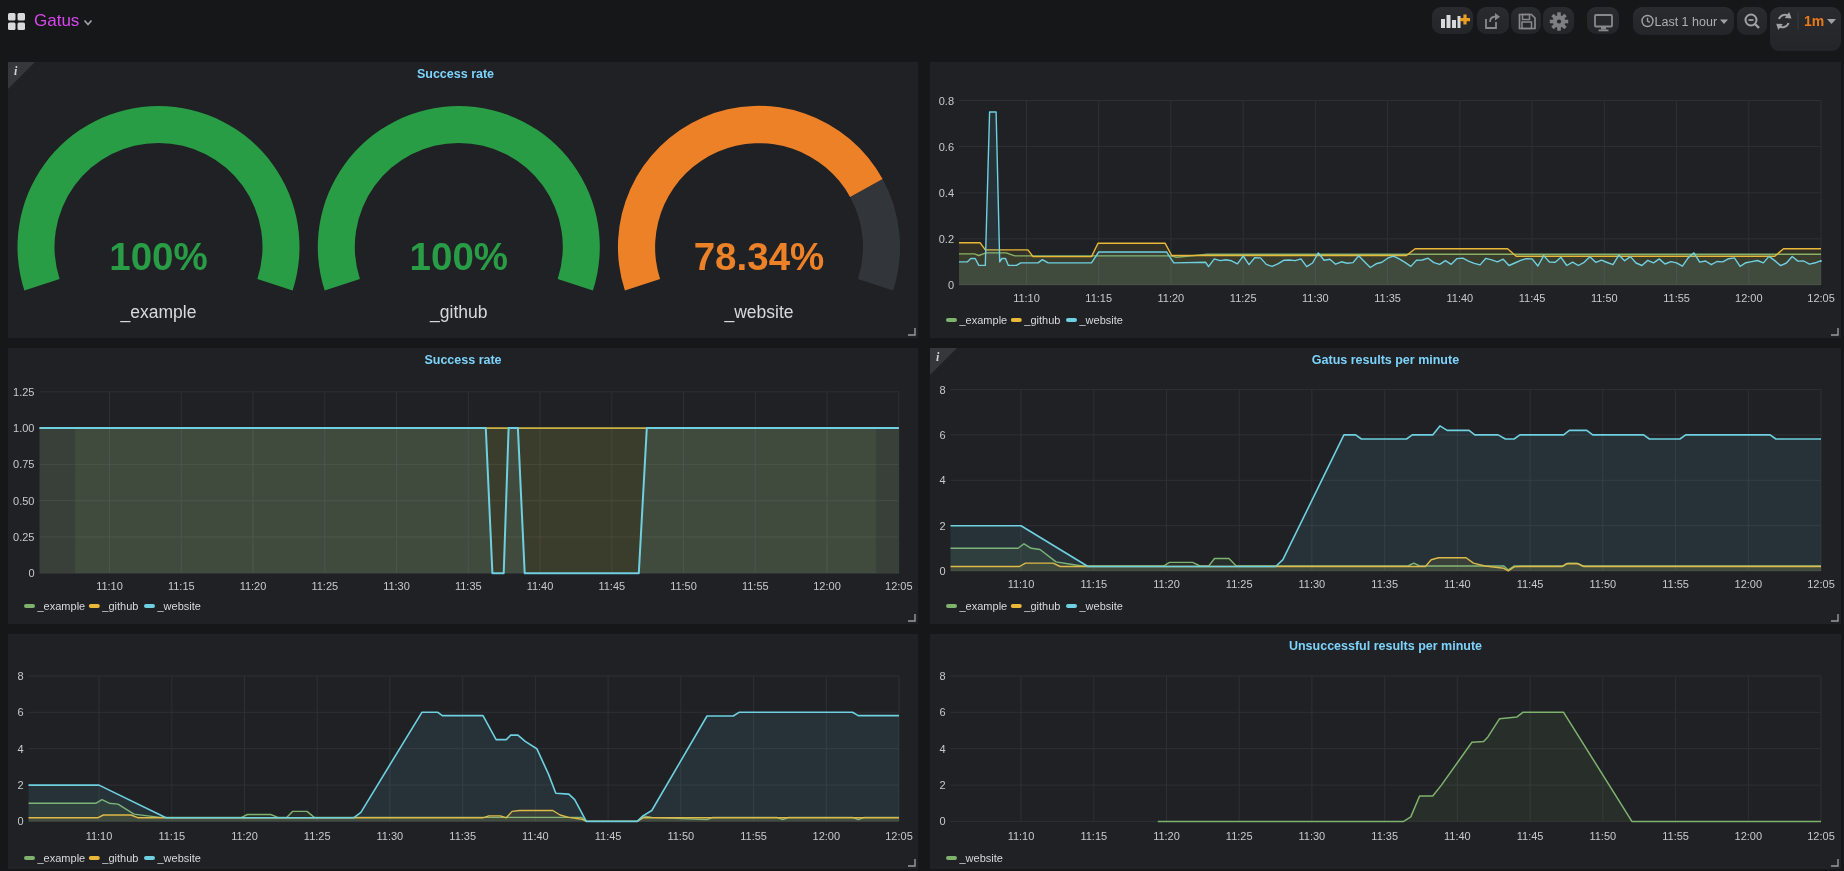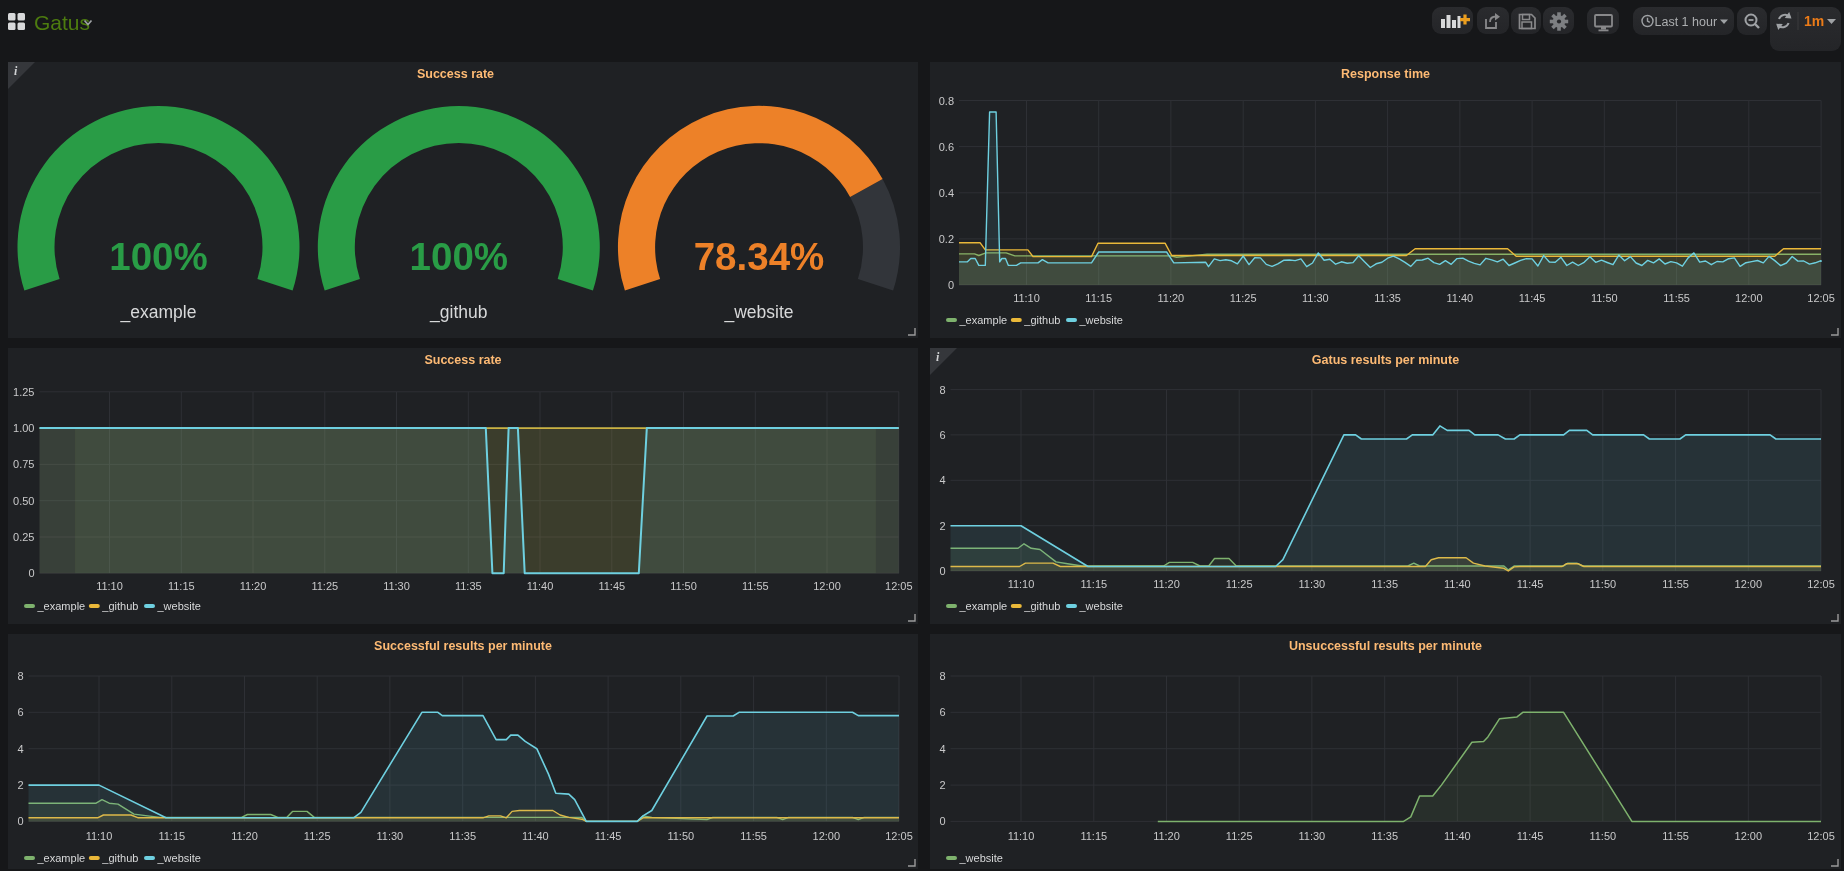--- a/index.html
+++ b/index.html
@@ -1,29 +1,29 @@
 <!DOCTYPE html>
 <html><head><meta charset="utf-8">
 <style>
 * { margin:0; padding:0; box-sizing:border-box; }
 html,body { width:1844px; height:871px; background:#161719; font-family:"Liberation Sans",sans-serif; overflow:hidden; }
 #navbar { position:absolute; left:0; top:0; width:1844px; height:52px; background:#161719; }
 .tbtn { position:absolute; background:linear-gradient(#2a2b2e,#242528); border-radius:9px; }
 .panel { position:absolute; background:#1f2124; }
-.ptitle { position:absolute; left:0; top:5px; width:100%; text-align:center; font-size:12.5px; font-weight:bold; color:#fdba74; letter-spacing:0px; }
+.ptitle { position:absolute; left:0; top:5px; width:100%; text-align:center; font-size:12.5px; font-weight:bold; color:#7dd3fc; letter-spacing:0px; }
 </style></head>
 <body>
 <div id="navbar">
     <svg style="position:absolute;left:8px;top:13px" width="17" height="17">
       <rect x="0" y="0" width="7.5" height="7.5" rx="1.5" fill="#d8d9da"></rect>
       <rect x="9.5" y="0" width="7.5" height="7.5" rx="1.5" fill="#d8d9da"></rect>
       <rect x="0" y="9.5" width="7.5" height="7.5" rx="1.5" fill="#d8d9da"></rect>
       <rect x="9.5" y="9.5" width="7.5" height="7.5" rx="1.5" fill="#d8d9da"></rect>
     </svg>
-    <div style="position:absolute;left:34px;top:11px;font-size:21px;color:#4d7c0f">Gatus</div>
+    <div style="position:absolute;left:34px;top:11px;font-size:17px;color:#d946ef">Gatus</div>
     <svg style="position:absolute;left:83px;top:19px" width="10" height="8">
       <path d="M1.5 1.5 L5 5.5 L8.5 1.5" fill="none" stroke="#9fa2a5" stroke-width="1.7"></path>
     </svg>
     <div class="tbtn" style="left:1432px;top:7px;width:41px;height:27px"><svg width="41" height="27">
         <g fill="#d8d9da">
           <rect x="9" y="12" width="4" height="9"></rect>
           <rect x="14.5" y="8" width="4" height="13"></rect>
           <rect x="20" y="13" width="4" height="8"></rect>
           <rect x="25.5" y="9" width="3" height="12"></rect>
         </g>
@@ -99,21 +99,20 @@
       <path d="M874.6 117.1 A141 141 0 0 1 885.1 228.6 L849.9 217.1 A104 104 0 0 0 842.1 134.9 Z" fill="#32353a"></path>
       <path d="M616.9 228.6 A141 141 0 0 1 874.6 117.1 L842.1 134.9 A104 104 0 0 0 652.1 217.1 Z" fill="#ed8128"></path>
       <text x="751" y="208" text-anchor="middle" font-size="38.5" font-weight="bold" fill="#ed8128">78.34%</text>
       <text x="751" y="256" text-anchor="middle" font-size="17.5" fill="#d8d9da">_website</text>
     </svg>
     <svg style="position:absolute;right:2px;bottom:2px" width="8" height="8">
       <path d="M7 0 L7 7 L0 7" fill="none" stroke="#9a9a9a" stroke-width="1.4"></path>
     </svg>
   </div>
 <div class="panel" style="left:930px;top:62px;width:911px;height:276px">
-    <div class="ptitle" style="">Response time</div>
     <svg width="911" height="276" style="position:absolute;left:0;top:0">
       <line x1="29" y1="223.0" x2="891" y2="223.0" stroke="#2e3035" stroke-width="1"></line>
 <line x1="29" y1="176.9" x2="891" y2="176.9" stroke="#2e3035" stroke-width="1"></line>
 <line x1="29" y1="130.8" x2="891" y2="130.8" stroke="#2e3035" stroke-width="1"></line>
 <line x1="29" y1="84.6" x2="891" y2="84.6" stroke="#2e3035" stroke-width="1"></line>
 <line x1="29" y1="38.5" x2="891" y2="38.5" stroke="#2e3035" stroke-width="1"></line>
 <line x1="96.5" y1="38.5" x2="96.5" y2="223" stroke="#2e3035" stroke-width="1"></line>
 <line x1="168.7" y1="38.5" x2="168.7" y2="223" stroke="#2e3035" stroke-width="1"></line>
 <line x1="240.9" y1="38.5" x2="240.9" y2="223" stroke="#2e3035" stroke-width="1"></line>
 <line x1="313.2" y1="38.5" x2="313.2" y2="223" stroke="#2e3035" stroke-width="1"></line>
@@ -267,21 +266,20 @@
 <rect x="80.8" y="256" width="11" height="4" rx="2" fill="#eab839"></rect>
 <text x="94.3" y="262" font-size="11" fill="#d8d9da">_github</text>
 <rect x="136" y="256" width="11" height="4" rx="2" fill="#6ed0e0"></rect>
 <text x="149.5" y="262" font-size="11" fill="#d8d9da">_website</text>
     </svg>
     <svg style="position:absolute;right:2px;bottom:2px" width="8" height="8">
       <path d="M7 0 L7 7 L0 7" fill="none" stroke="#9a9a9a" stroke-width="1.4"></path>
     </svg>
   </div>
 <div class="panel" style="left:8px;top:634px;width:910px;height:235px">
-    <div class="ptitle" style="">Successful results per minute</div>
     <svg width="910" height="235" style="position:absolute;left:0;top:0">
       <line x1="20.5" y1="187.4" x2="891" y2="187.4" stroke="#2e3035" stroke-width="1"></line>
 <line x1="20.5" y1="151.1" x2="891" y2="151.1" stroke="#2e3035" stroke-width="1"></line>
 <line x1="20.5" y1="114.7" x2="891" y2="114.7" stroke="#2e3035" stroke-width="1"></line>
 <line x1="20.5" y1="78.3" x2="891" y2="78.3" stroke="#2e3035" stroke-width="1"></line>
 <line x1="20.5" y1="42.0" x2="891" y2="42.0" stroke="#2e3035" stroke-width="1"></line>
 <line x1="91.0" y1="42" x2="91.0" y2="187.4" stroke="#2e3035" stroke-width="1"></line>
 <line x1="163.8" y1="42" x2="163.8" y2="187.4" stroke="#2e3035" stroke-width="1"></line>
 <line x1="236.5" y1="42" x2="236.5" y2="187.4" stroke="#2e3035" stroke-width="1"></line>
 <line x1="309.2" y1="42" x2="309.2" y2="187.4" stroke="#2e3035" stroke-width="1"></line>

